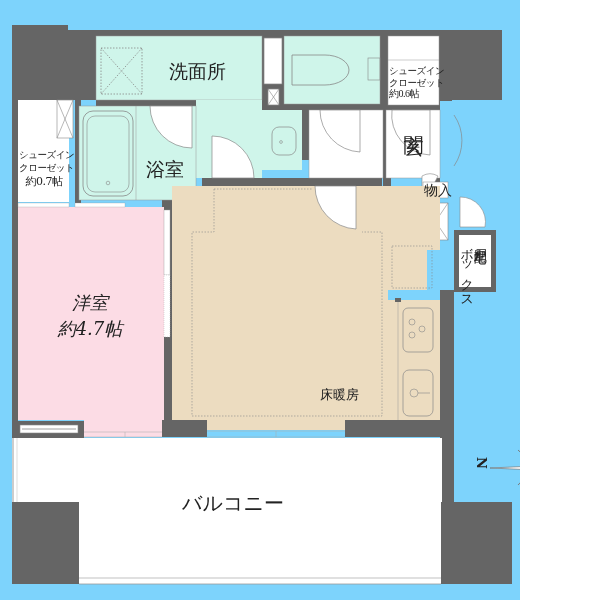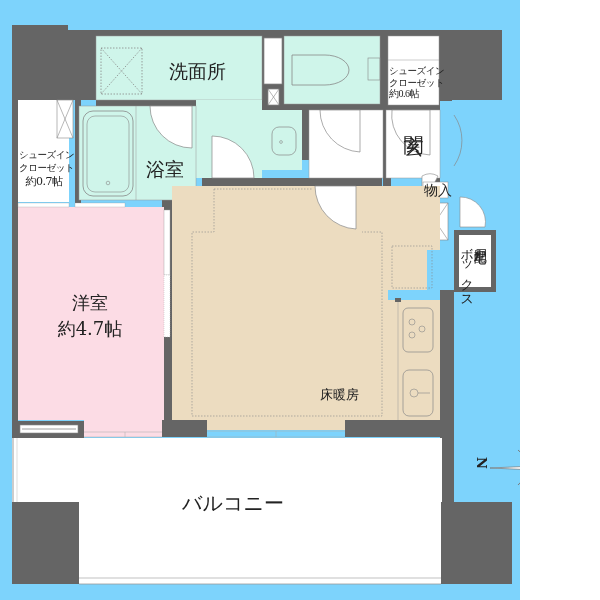--- a/index.html
+++ b/index.html
@@ -175,21 +175,21 @@
   <div style="margin-top:1px;font-size:10px;font-family:Liberation Serif, serif;">約0.6帖</div>
 </div>
 
 <div class="lbl" style="left:404px;top:120px;font-size:20px;writing-mode:vertical-rl;line-height:1;">玄関</div>
 
 <div class="lbl" style="left:424px;top:183px;font-size:14px;">物入</div>
 
 <div class="lbl vert" style="left:473px;top:238px;">戸別宅配</div>
 <div class="lbl vert" style="left:460px;top:238px;">ボックス</div>
 
-<div class="lbl mid ctr" style="left:40px;top:290px;width:100px;line-height:1.45;">
+<div class="lbl mid ctr" style="left:40px;top:290px;width:100px;line-height:1.45;font-style:italic;">
   <div>洋室</div>
   <div>約4.7帖</div>
 </div>
 
 <div class="lbl mid ctr" style="left:226px;top:283px;width:100px;line-height:1.45;">
 </div>
 <div class="lbl" style="left:320px;top:388px;font-size:13px;">床暖房</div>
 
 <div class="lbl" style="left:182px;top:493px;font-size:20px;">バルコニー</div>
 

